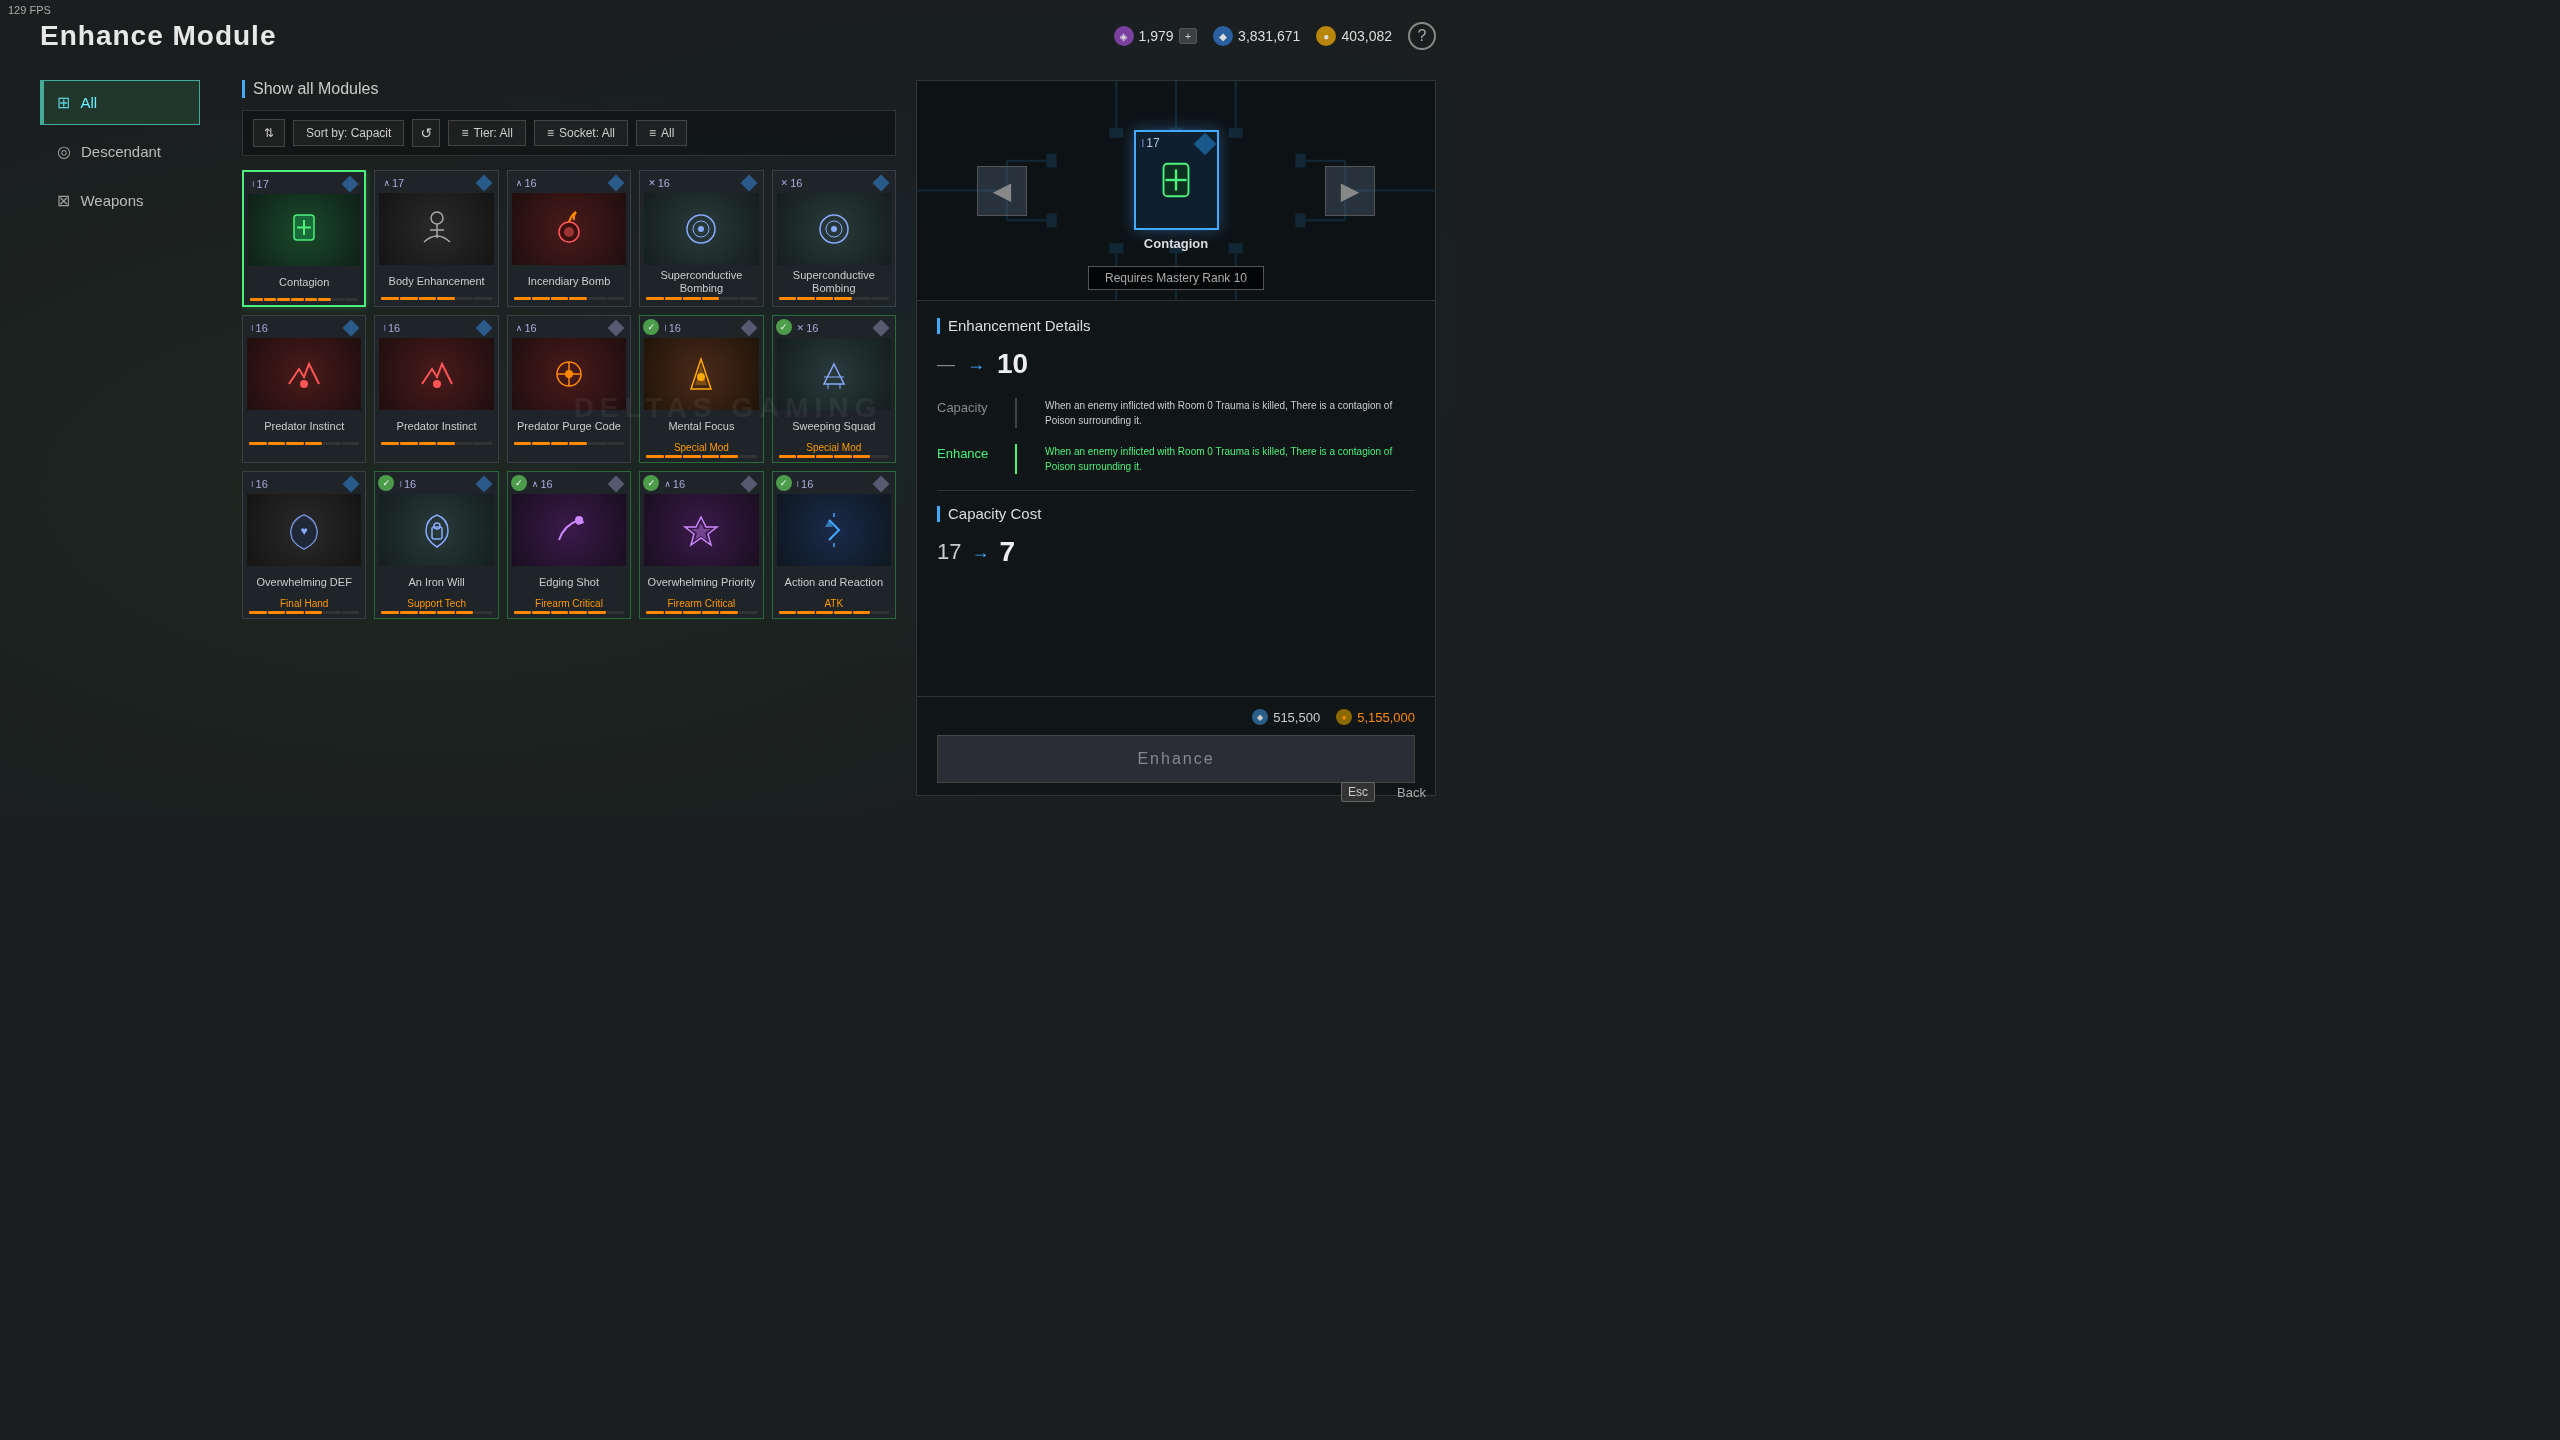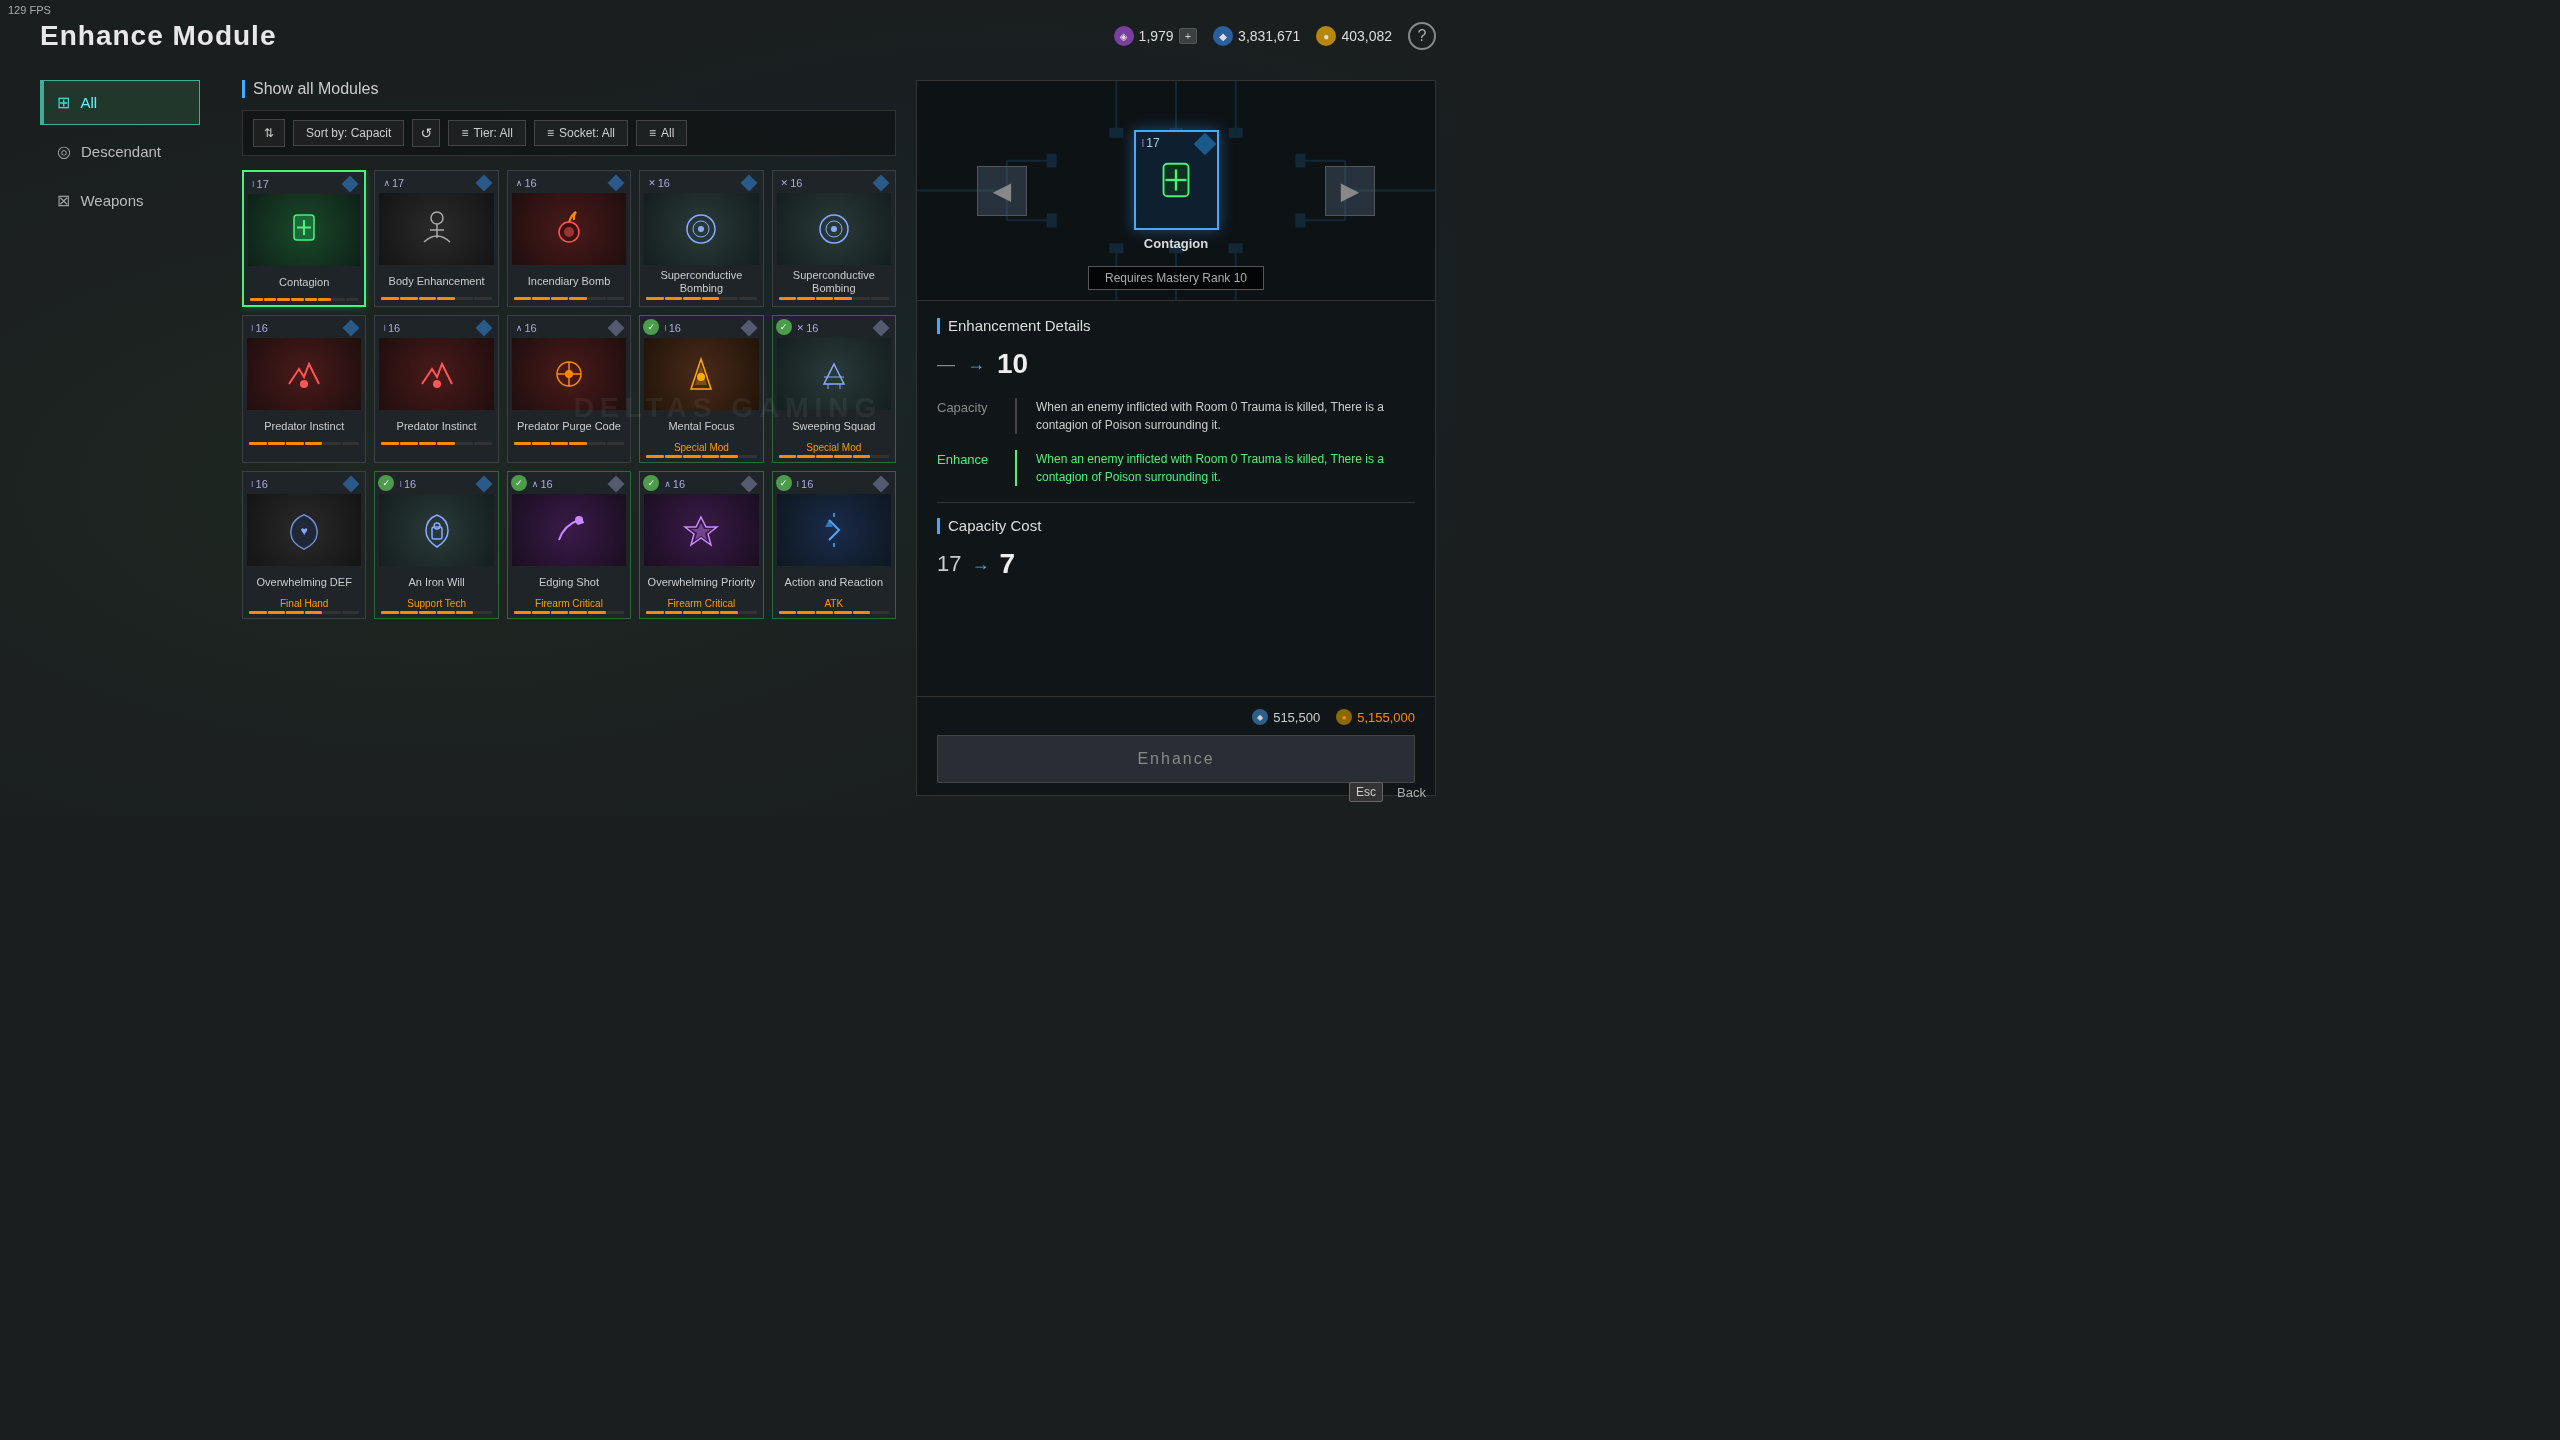--- a/index.html
+++ b/index.html
@@ -502,25 +502,25 @@
     .detail-label {
       font-size: 13px;
       color: #888;
       min-width: 64px;
       padding-top: 2px;
     }
 
     .detail-label.enhance { color: #4cf07a; }
 
     .detail-text {
-      font-size: 12px;
+      font-size: 10px;
       color: #ccc;
       line-height: 1.5;
       border-left: 2px solid #444;
-      padding-left: 19px;
+      padding-left: 28px;
     }
 
     .detail-text.enhance-text {
       color: #4cf07a;
       border-left-color: #4cf07a;
     }
 
     .divider {
       height: 1px;
       background: #333;
@@ -607,21 +607,21 @@
       text-align: right;
     }
 
     
     .esc-back {
       position: absolute;
       bottom: 14px;
       right: 30px;
       display: flex;
       align-items: center;
-      gap: 14px;
+      gap: 22px;
       font-size: 13px;
       color: #aaa;
     }
 
     .esc-key {
       background: #333;
       border: 1px solid #666;
       padding: 2px 6px;
       font-size: 12px;
       color: #ccc;

